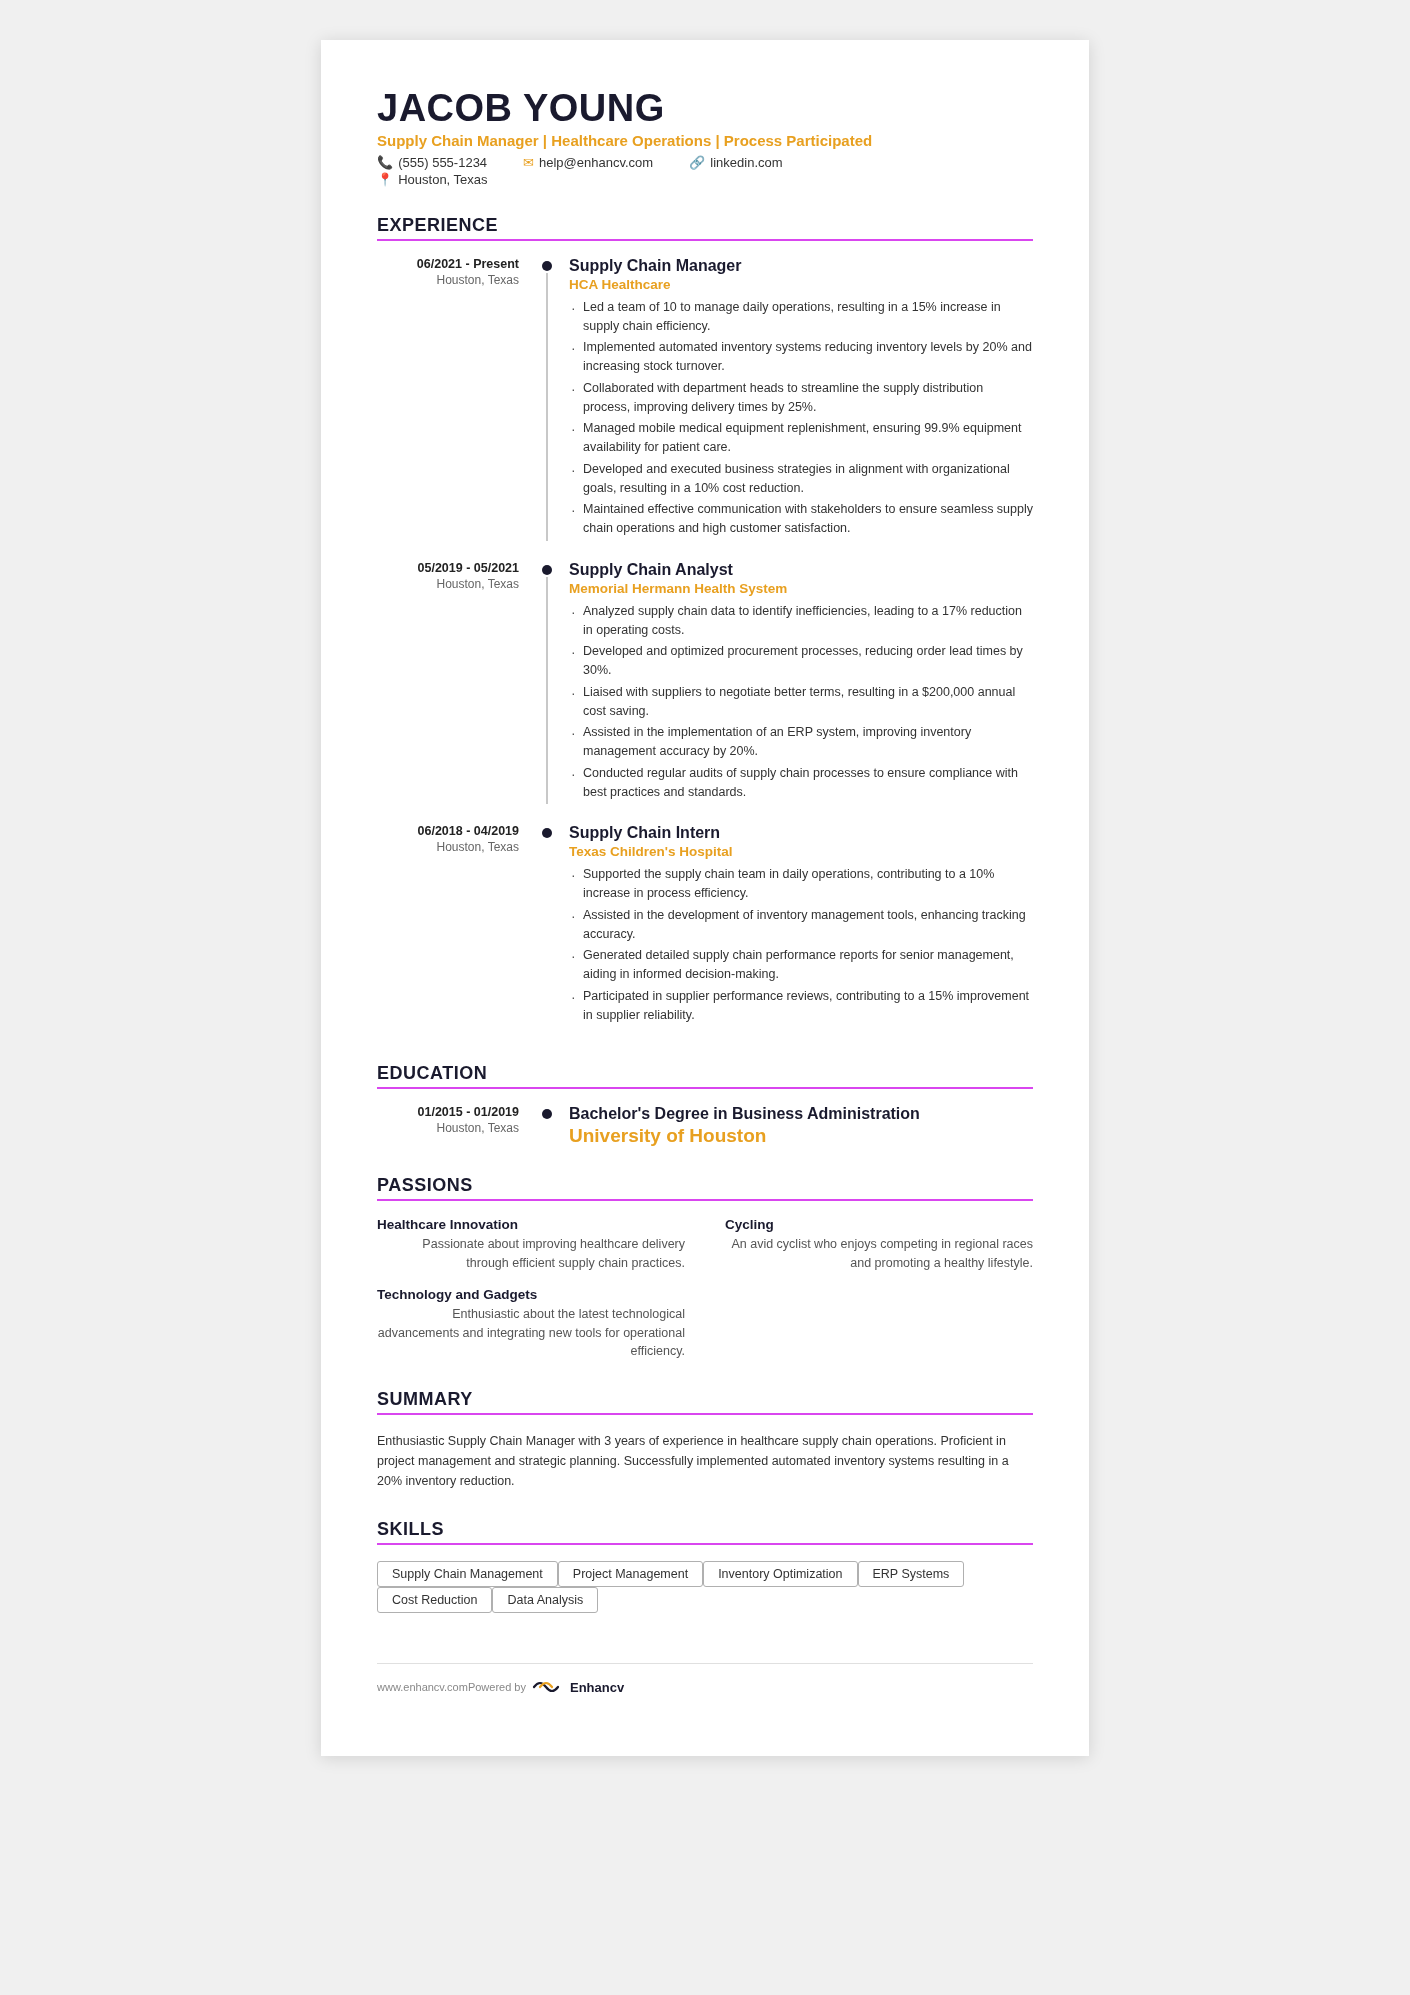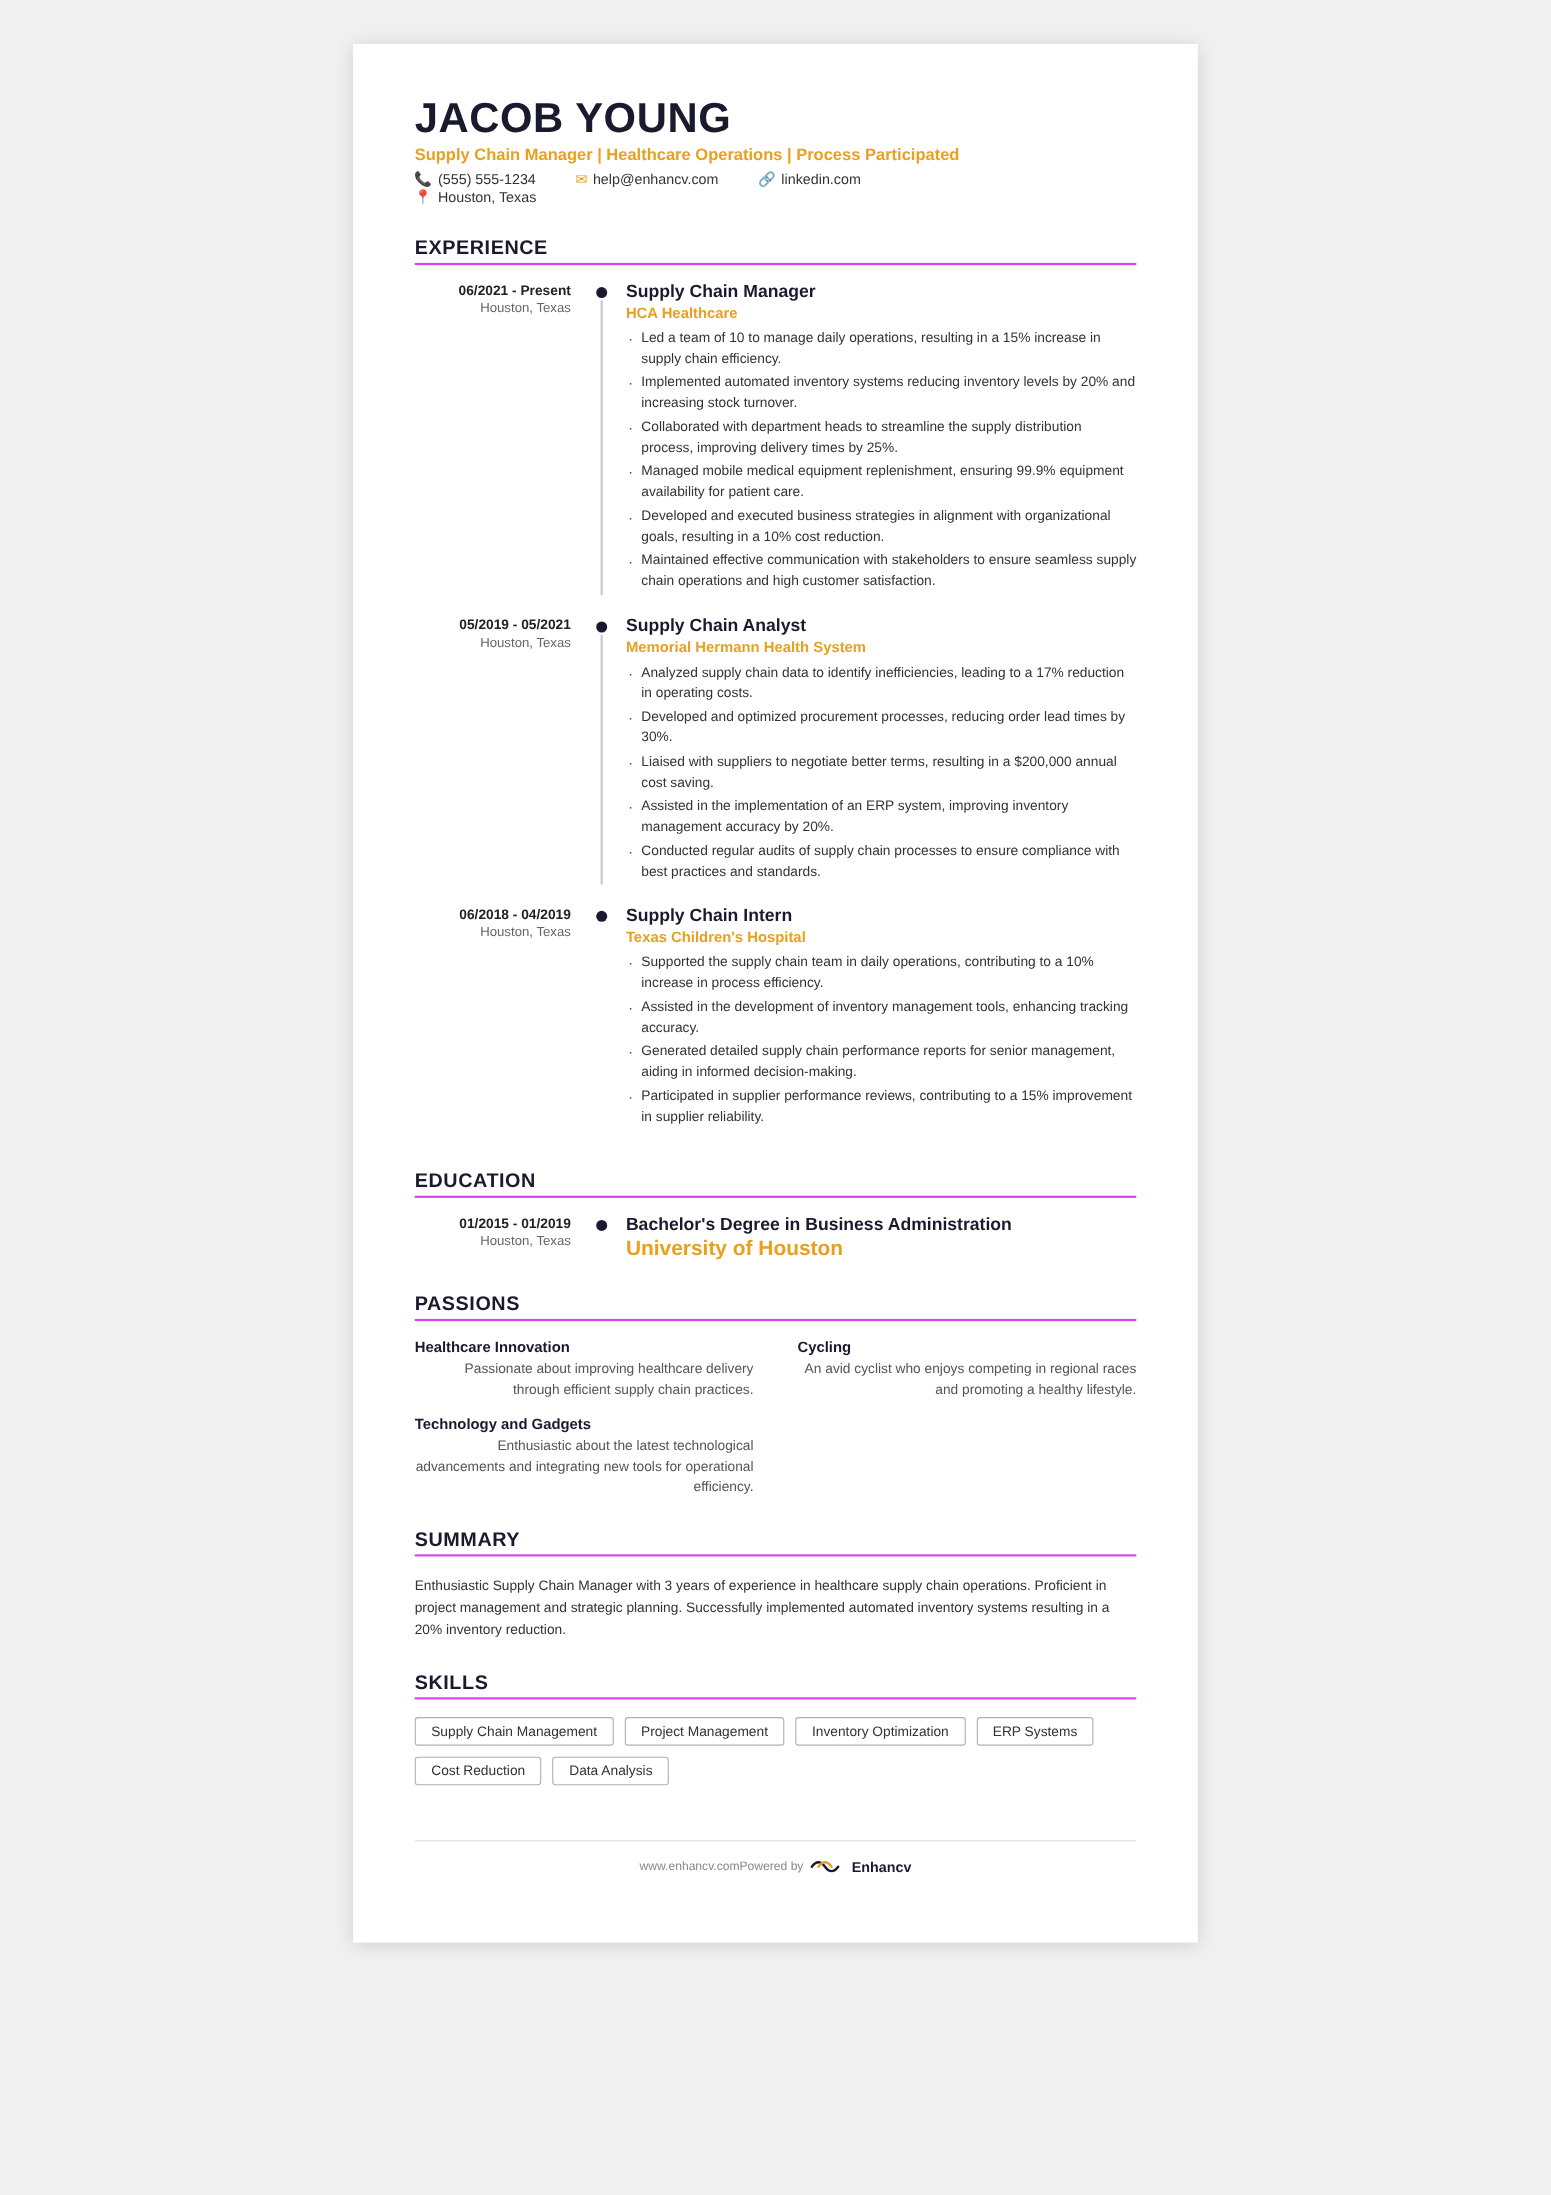--- a/index.html
+++ b/index.html
@@ -87,34 +87,34 @@
     
     .passions-grid { display: grid; grid-template-columns: 1fr 1fr; gap: 14px 40px; }
     .passion-item {}
     .passion-name { font-size: 13.5px; font-weight: 700; color: #1a1a2e; margin-bottom: 3px; }
     .passion-desc { font-size: 12.5px; color: #555; line-height: 1.5; text-align: right; }
 
     
     .summary-text { font-size: 12.5px; color: #333; line-height: 1.6; }
 
     
-    .skills-row { display: flex; flex-wrap: wrap; gap: 10px; }
+    .skills-row { display: flex; flex-wrap: wrap; }
     .skill-badge {
       border: 1.5px solid #b0b0b0;
       border-radius: 3px;
       padding: 5px 14px;
       font-size: 12.5px;
       color: #333;
       background: #fff;
     }
 
     
     .footer {
       display: flex;
-      justify-content: center;
+      justify-content: flex-start;
       align-items: center;
       margin-top: 50px;
       padding-top: 14px;
       border-top: 1px solid #e0e0e0;
       font-size: 11px;
       color: #888;
     }
     .footer-brand {
       display: flex;
       align-items: center;

